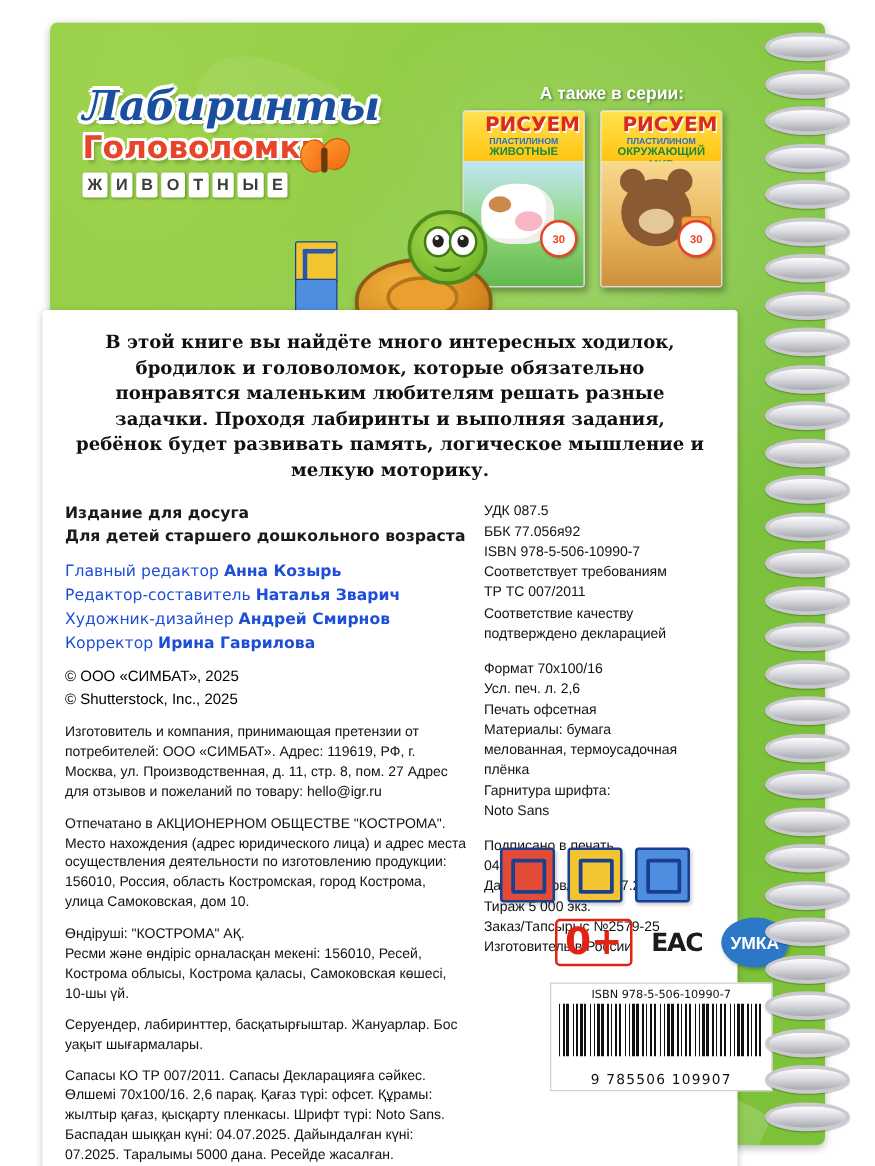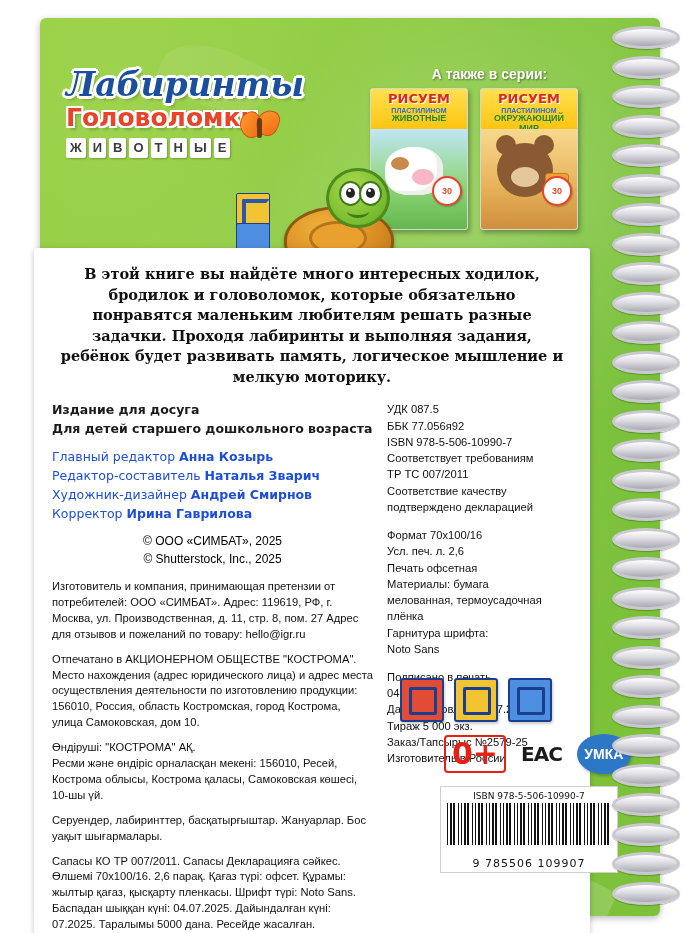--- a/index.html
+++ b/index.html
@@ -141,23 +141,24 @@
   }
   .mb-top{
     height:40px;
     background:linear-gradient(180deg,#ffe14f,#ffc411);
     padding:3px 3px 0;
     box-sizing:border-box;
     text-align:center;
   }
   .mb-t1{
     font-family:"DejaVu Sans", sans-serif;
-    font-weight:bold;font-size:13px;color:#d92b1f;
+    font-weight:bold;font-size:16px;color:#d92b1f;
     line-height:1.05;
     text-shadow:1px 1px 0 #ffffff;
+    text-align:right;
   }
   .mb-t2{
     font-size:7px;font-weight:bold;color:#2e6fc4;line-height:1.1;margin-top:1px;
   }
   .mb-t3{
     font-size:9px;font-weight:bold;color:#1c8a3a;line-height:1.1;
   }
   .mb-art{
     position:absolute;left:0;right:0;top:40px;bottom:0;
   }
@@ -299,21 +300,20 @@
     font-family:"DejaVu Sans", sans-serif;
     font-size:12.5px;
     color:#1d4ed8;
     line-height:1.52;
   }
   .credits b{font-weight:bold;}
   .copy{
     margin-top:9px;
     font-size:12px;
     line-height:1.5;
-    text-align:center;
   }
   .legal{
     margin-top:11px;
     font-size:11.2px;
     line-height:1.42;
     color:#111;
   }
   .legal p{margin:0 0 9px;}
   .legal p:last-child{margin-bottom:0;}
   .rblock{

